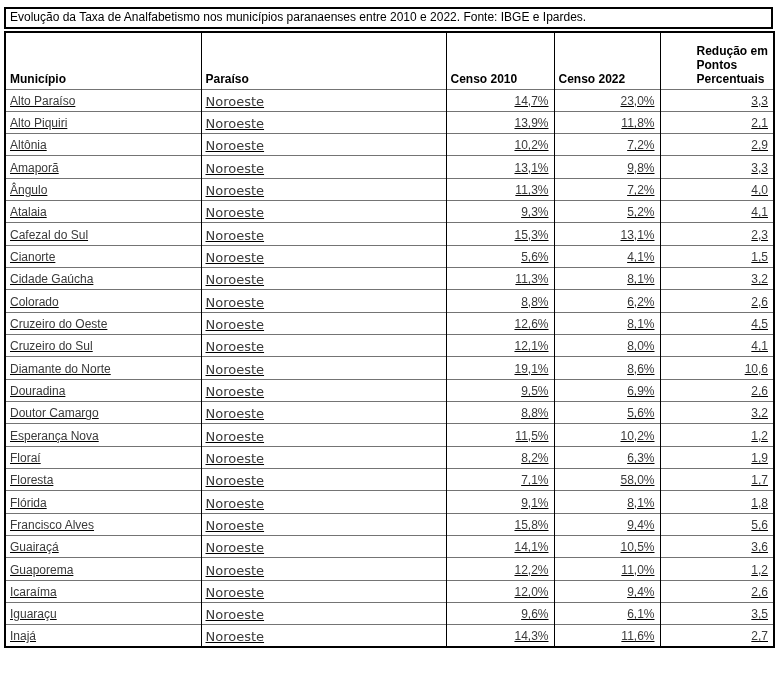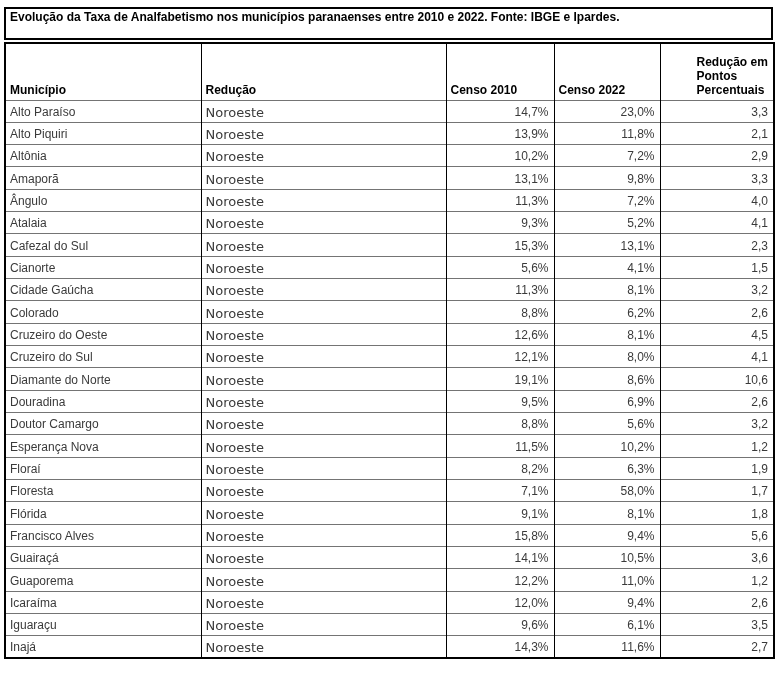--- a/index.html
+++ b/index.html
@@ -11,24 +11,24 @@
     font-family: "Liberation Sans", sans-serif;
   }
   .sheet {
     position: relative;
     padding: 7px 0 0 4px;
     width: 776px;
   }
   .title-bar {
     box-sizing: border-box;
     width: 769px;
-    height: 33px;
+    height: 22px;
     border: 2px solid #000000;
     font-size: 12px;
-    font-weight: bold;
+    font-weight: normal;
     color: #000000;
     line-height: 17px;
     padding-left: 4px;
     margin-bottom: 2px;
     overflow: hidden;
     white-space: nowrap;
   }
   table.data-table {
     border-collapse: collapse;
     table-layout: fixed;
@@ -45,21 +45,21 @@
     text-align: left;
     font-size: 12px;
     font-weight: bold;
     color: #000000;
     padding: 0 3px 3px 4px;
     border-left: 1px solid #000000;
     white-space: nowrap;
     line-height: 14px;
   }
   th.col-reducao { white-space: normal; padding-left: 36px; }
-  tbody tr { height: 22.33px; }
+  tbody tr { height: 22.33px; text-decoration: underline; }
   td {
     border-left: 1px solid #000000;
     border-top: 1px solid #747474;
     vertical-align: bottom;
     font-size: 12px;
     color: #3a3a3a;
     padding: 0 4px 3px 4px;
     white-space: nowrap;
   }
   td.col-regiao {
@@ -83,21 +83,21 @@
     <colgroup>
       <col style="width:196px">
       <col style="width:245px">
       <col style="width:108px">
       <col style="width:106px">
       <col style="width:114px">
     </colgroup>
     <thead>
       <tr>
         <th class="col-municipio">Município</th>
-        <th class="col-regiao">Redução</th>
+        <th class="col-regiao">Paraíso</th>
         <th class="col-censo_2010">Censo 2010</th>
         <th class="col-censo_2022">Censo 2022</th>
         <th class="col-reducao">Redução em Pontos Percentuais</th>
       </tr>
     </thead>
     <tbody>
         <tr>
           <td class="col-municipio">Alto Paraíso</td>
           <td class="col-regiao">Noroeste</td>
           <td class="col-censo_2010">14,7%</td>

